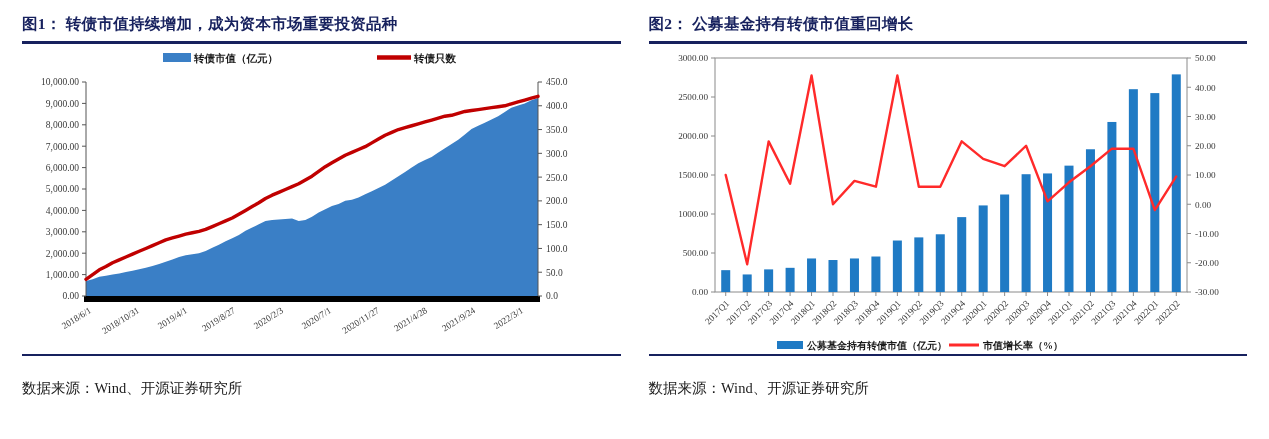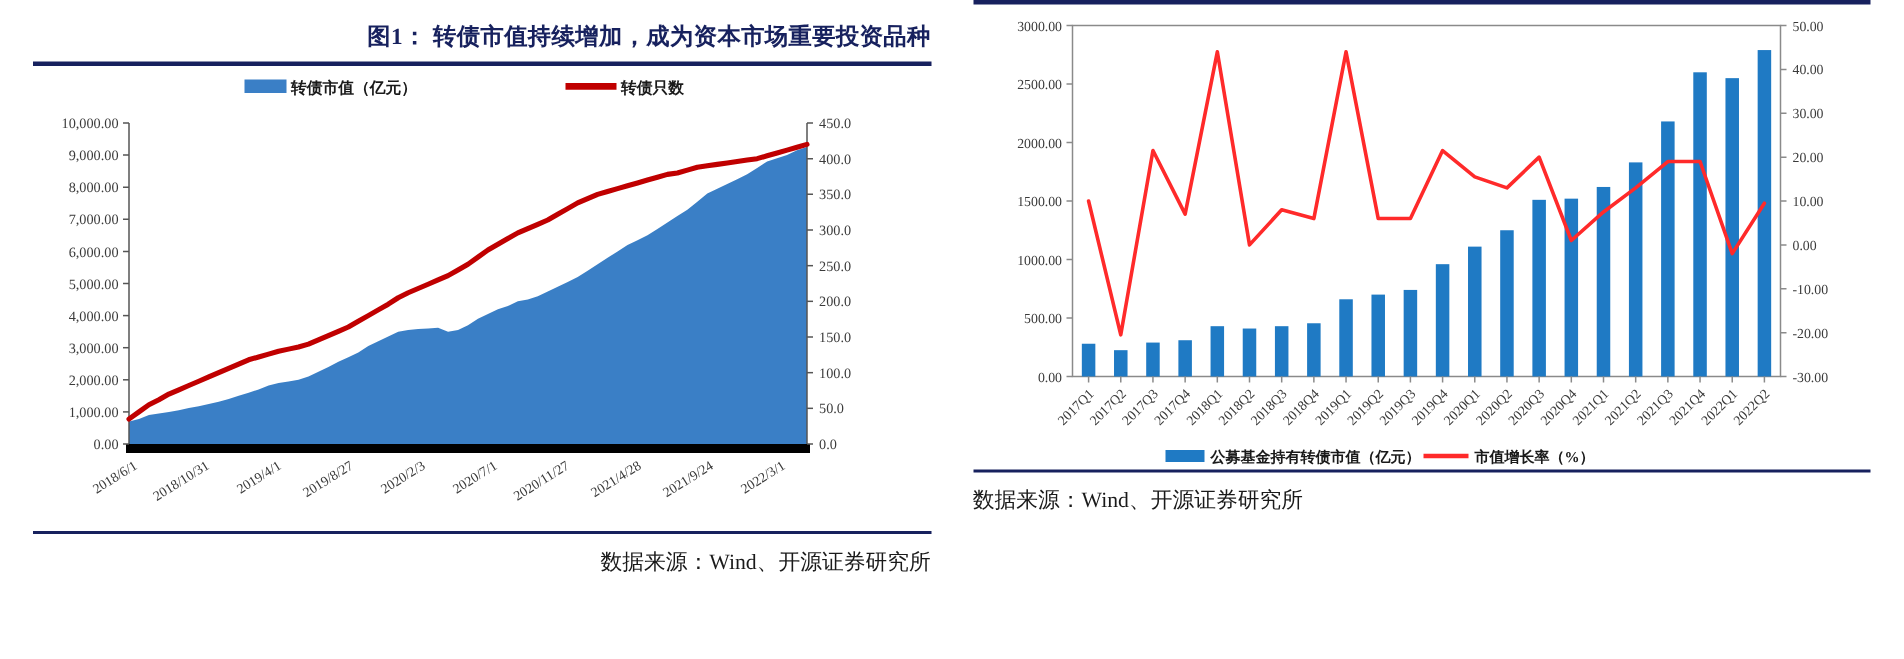--- a/index.html
+++ b/index.html
@@ -4,21 +4,21 @@
 <style>
   html,body{margin:0;padding:0;}
   body{
     width:1269px;height:439px;
     background:#ffffff;
     font-family:"Liberation Serif","DejaVu Serif",serif;
     overflow:hidden;
   }
   .page{position:relative;width:1269px;height:439px;display:flex;}
   .panel{position:relative;width:634.5px;height:439px;box-sizing:border-box;padding:0 16px;}
-  .panel.left{padding-left:22px;padding-right:14px;text-align:right;}
+  .panel.left{padding-left:22px;padding-right:14px;}
   .panel.right{padding-left:14px;padding-right:22px;}
 
   .fig-title{
     font-family:"Liberation Serif","DejaVu Serif",serif;
     font-weight:bold;
     font-size:15.5px;
     color:#17215e;
     letter-spacing:.3px;
     padding-top:14px;
     padding-bottom:6px;
@@ -27,21 +27,21 @@
   .rule-top{height:2.5px;background:#17215e;width:100%;}
   .rule-bottom{height:2.5px;background:#17215e;width:100%;}
 
   .chart-area{position:relative;width:100%;height:310px;}
   .chart-area svg{display:block;}
 
   .source{
     font-family:"Liberation Serif","DejaVu Serif",serif;
     font-size:14.5px;
     color:#1a1a1a;
-    padding-top:9px;
+    padding-top:23px;
     white-space:nowrap;
   }
 
   .axis-txt{font-family:"Liberation Serif","DejaVu Serif",serif;font-size:9.5px;fill:#3a3a3a;}
   .axis-txt2{font-family:"Liberation Serif","DejaVu Serif",serif;font-size:9.2px;fill:#3a3a3a;}
   .tick-lbl{font-family:"Liberation Serif","DejaVu Serif",serif;font-size:9.2px;fill:#3a3a3a;}
   .legend-txt{font-family:"Liberation Serif","DejaVu Serif",serif;font-size:10.5px;fill:#1a1a1a;font-weight:bold;}
   .legend-txt2{font-family:"Liberation Serif","DejaVu Serif",serif;font-size:10px;fill:#1a1a1a;font-weight:bold;}
 </style>
 </head>
@@ -117,20 +117,21 @@
           <text x="406" y="268" class="tick-lbl" text-anchor="end" transform="rotate(-32 406 268)">2021/4/28</text>
           <text x="454" y="268" class="tick-lbl" text-anchor="end" transform="rotate(-32 454 268)">2021/9/24</text>
           <text x="502" y="268" class="tick-lbl" text-anchor="end" transform="rotate(-32 502 268)">2022/3/1</text>
         </svg>
     </div>
     <div class="rule-bottom"></div>
     <div class="source">数据来源：Wind、开源证券研究所</div>
   </div>
 
   <div class="panel right">
+    <div class="fig-title">图2： 公募基金持有转债市值重回增长</div>
     <div class="rule-top"></div>
     <div class="chart-area">
       <svg id="svg2" width="598" height="315" viewBox="0 0 598 315">
           <rect x="66" y="14" width="472" height="234" fill="none" stroke="#8a8a8a" stroke-width="1"></rect>
           <g>
             <rect x="72.22" y="226.16" width="9.01" height="21.84" fill="#1f7ac4"></rect>
             <rect x="93.68" y="230.45" width="9.01" height="17.55" fill="#1f7ac4"></rect>
             <rect x="115.13" y="225.38" width="9.01" height="22.62" fill="#1f7ac4"></rect>
             <rect x="136.59" y="223.82" width="9.01" height="24.18" fill="#1f7ac4"></rect>
             <rect x="158.04" y="214.46" width="9.01" height="33.54" fill="#1f7ac4"></rect>

